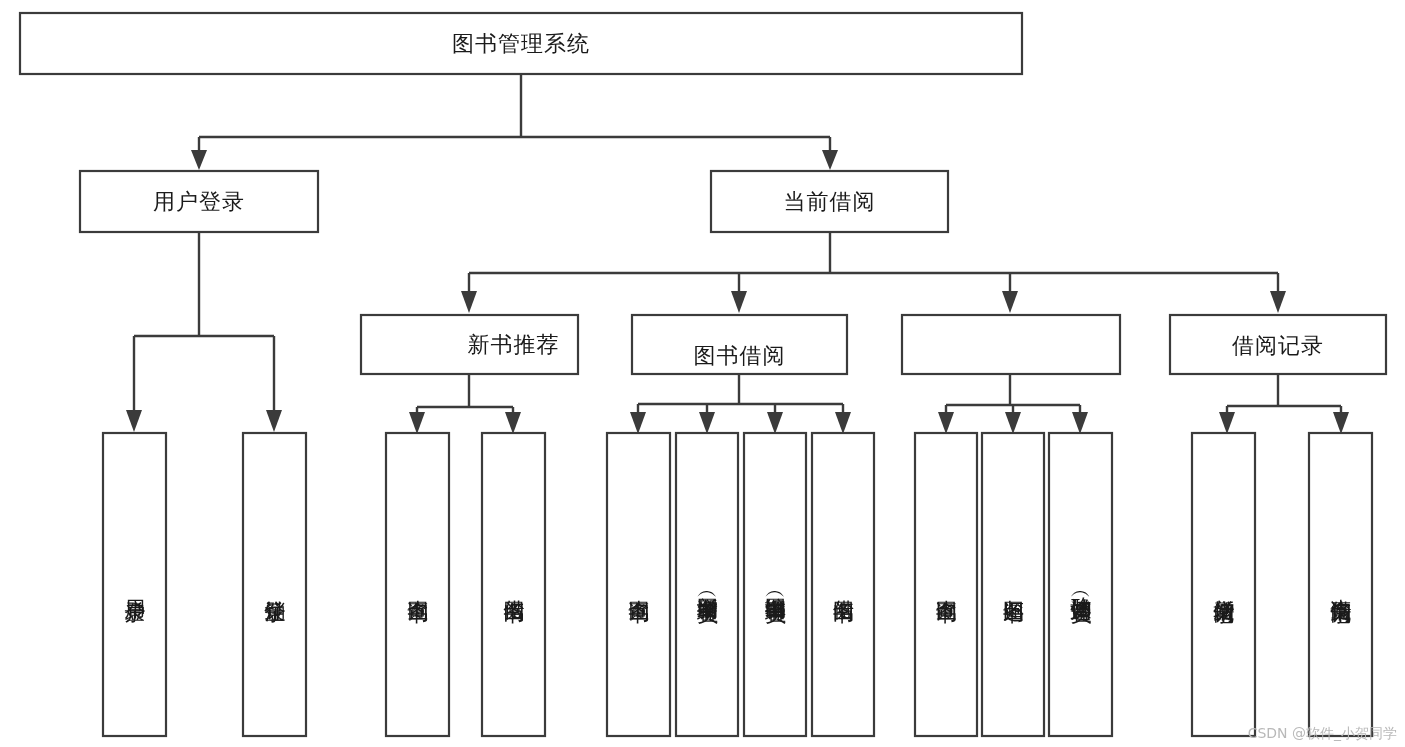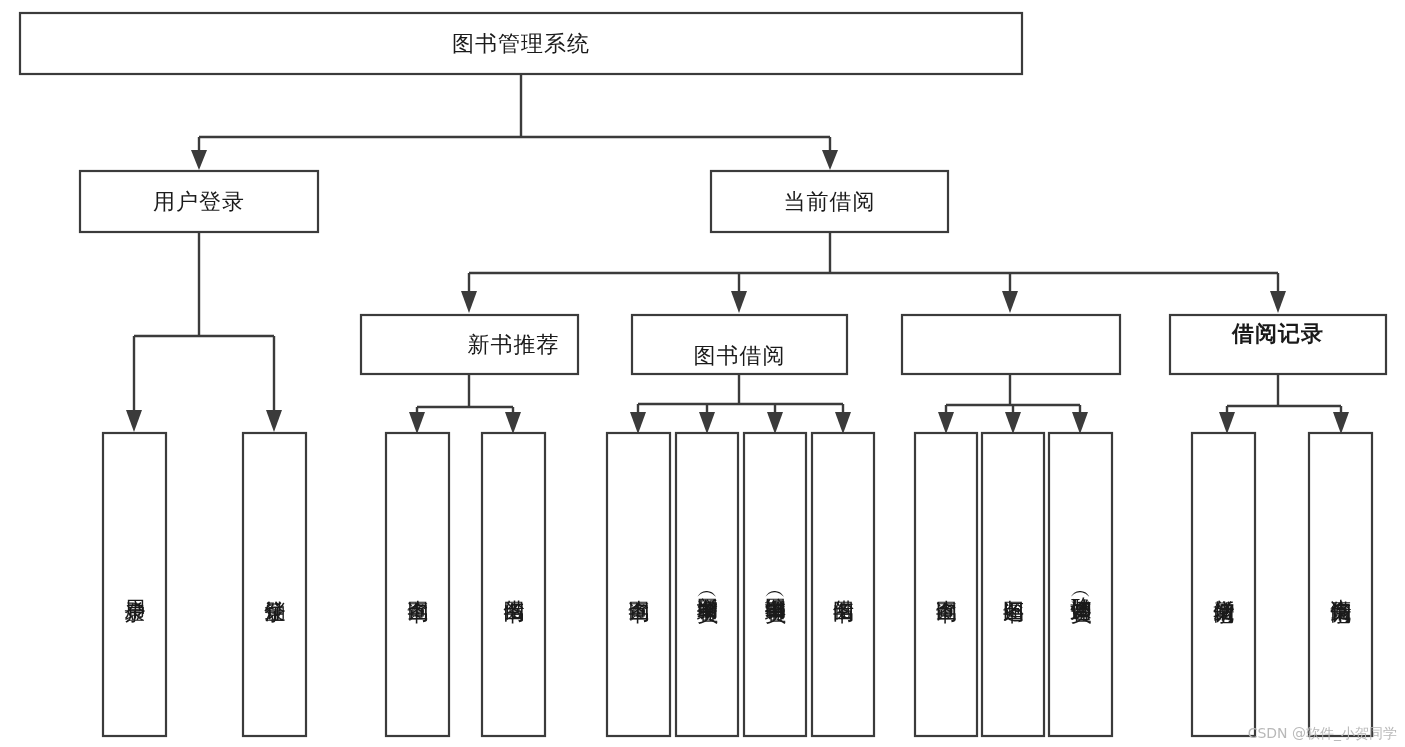--- a/index.html
+++ b/index.html
@@ -206,21 +206,21 @@
 
   <div class="horiz-text-wrap" style="left:361px; top:315px; width:217px; height:59px;padding-left:44px;">
     <span class="horiz-text">新书推荐</span>
   </div>
 
   <div class="horiz-text-wrap" style="left:632px; top:315px; width:215px; height:59px;margin-top:11px;">
     <span class="horiz-text">图书借阅</span>
   </div>
 
 
-  <div class="horiz-text-wrap" style="left:1170px; top:304px; width:216px; height:59px;font-weight:bold;">
+  <div class="horiz-text-wrap" style="left:1170px; top:316px; width:216px; height:59px;">
     <span class="horiz-text">借阅记录</span>
   </div>
 
   <div class="vert-text-wrap" style="left:103px; top:433px; width:63px; height:303px;">
     <span class="vert-text">用户登录</span>
   </div>
   <div class="vert-text-wrap" style="left:243px; top:433px; width:63px; height:303px;">
     <span class="vert-text">注销登录</span>
   </div>
 

